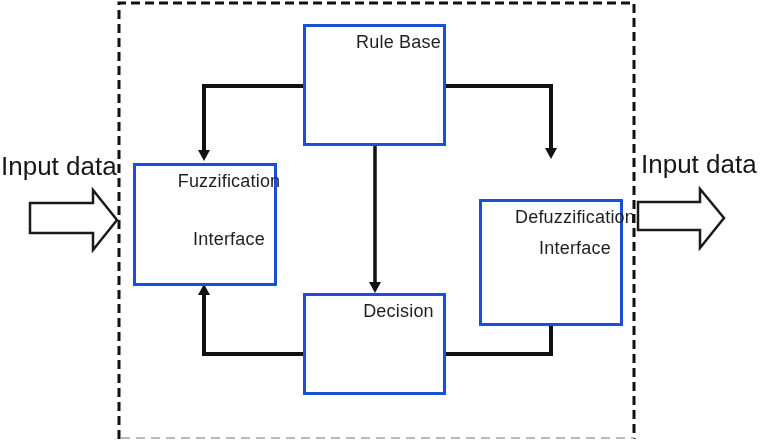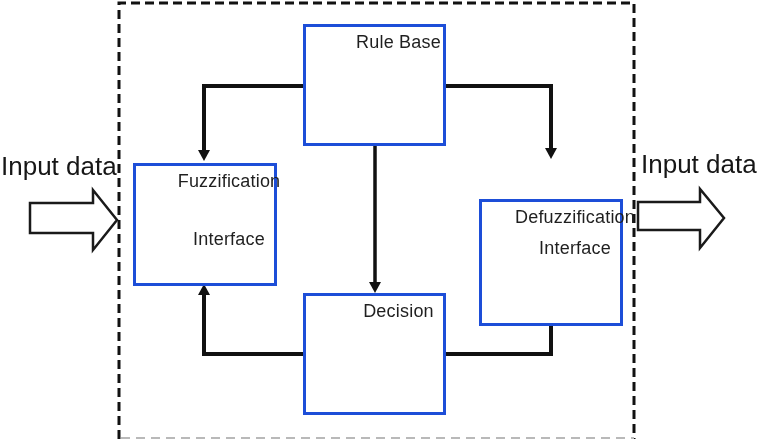--- a/index.html
+++ b/index.html
@@ -34,21 +34,21 @@
     text-align: center;
     color: #1f1f1f;
     font-size: 18px;
     line-height: 31px;
     letter-spacing: 0.2px;
     padding-left: 48px;
   }
   #rule-base   { left: 303px; top: 24px;  width: 143px; height: 122px; }
   #fuzz        { left: 133px; top: 163px; width: 144px; height: 123px; gap: 27px; }
   #defuzz      { left: 479px; top: 159px; width: 144px; height: 127px; margin-top: 40px; }
-  #decision    { left: 303px; top: 293px; width: 143px; height: 122px; }
+  #decision    { left: 303px; top: 293px; width: 143px; height: 102px; }
   .ext-label {
     position: absolute;
     font-family: Liberation Sans, sans-serif;
     font-size: 26px;
     color: #161616;
     white-space: nowrap;
   }
   #input-label  { left: 1px;   top: 151px; }
   #output-label { left: 641px; top: 149px; }
 </style>

